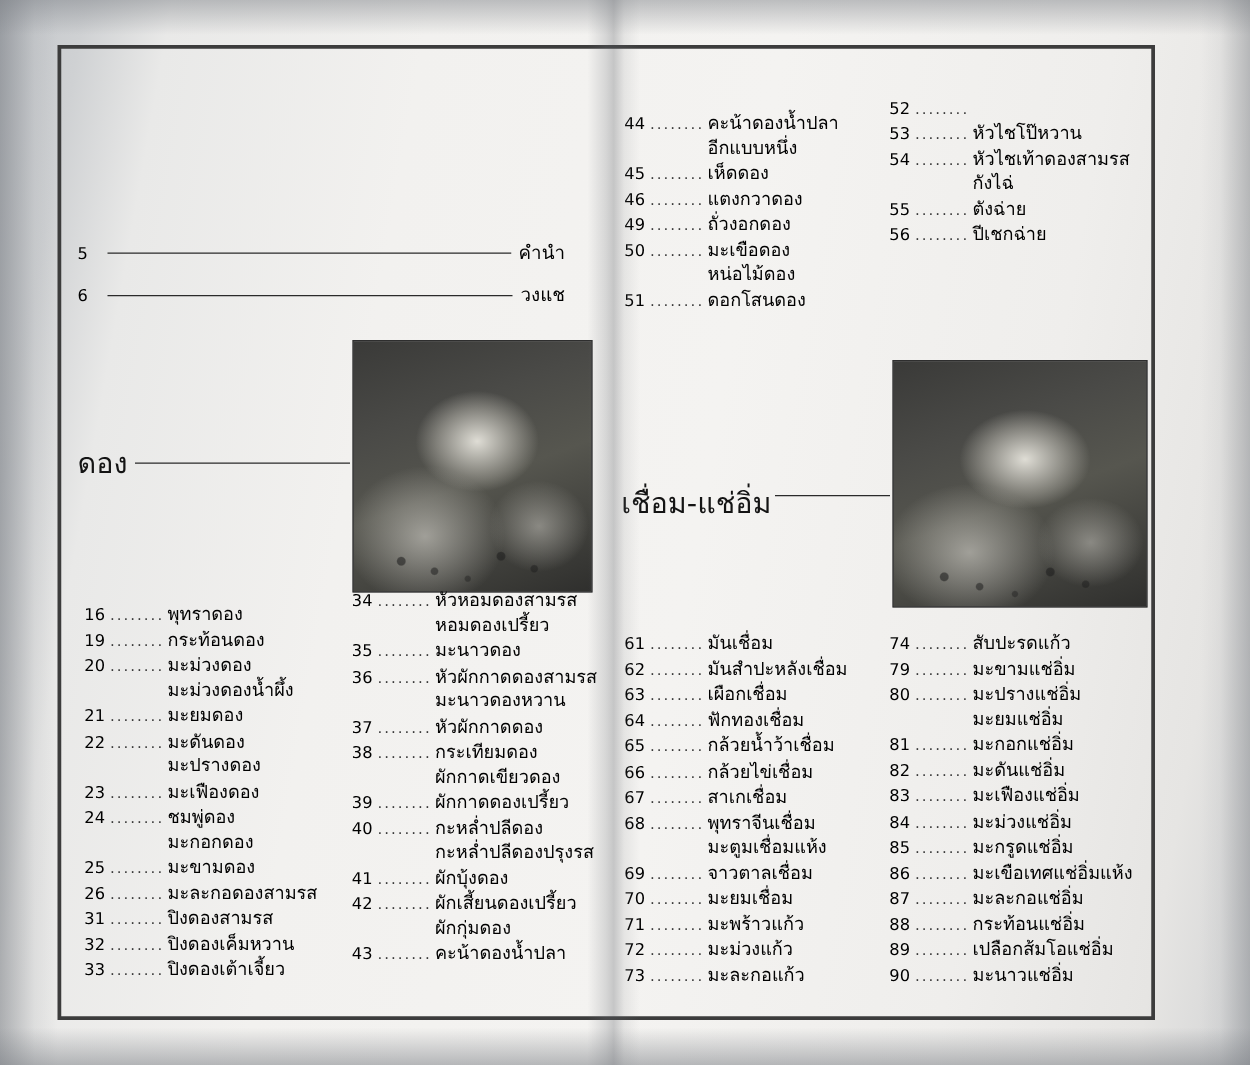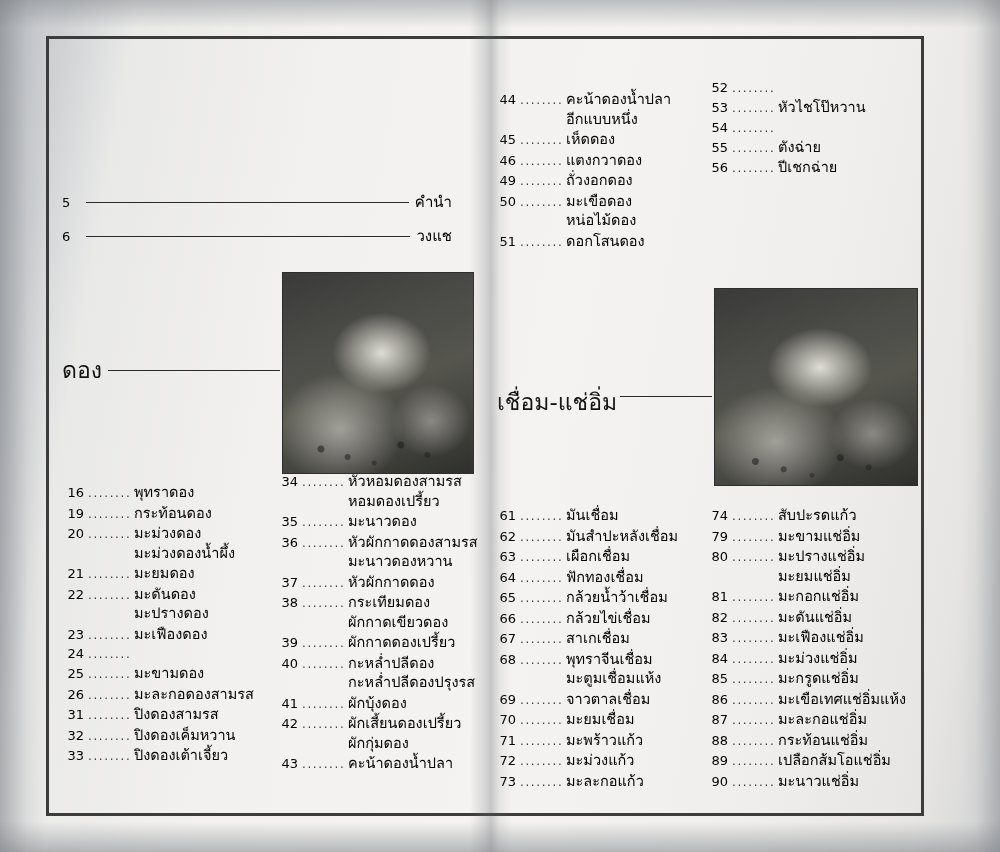--- a/index.html
+++ b/index.html
@@ -242,20 +242,21 @@
         <span class="dots">........</span>
       </div>
       <div class="entry">
         <span class="num">53</span>
         <span class="dots">........</span>
         <span class="txt">หัวไชโป๊หวาน</span>
       </div>
       <div class="entry">
         <span class="num">54</span>
         <span class="dots">........</span>
+        <span class="txt">หัวไชเท้าดองสามรส<span class="sub">กังไฉ่</span></span>
       </div>
       <div class="entry">
         <span class="num">55</span>
         <span class="dots">........</span>
         <span class="txt">ตังฉ่าย</span>
       </div>
       <div class="entry">
         <span class="num">56</span>
         <span class="dots">........</span>
         <span class="txt">ปีเชกฉ่าย</span>
@@ -289,20 +290,21 @@
         <span class="txt">มะดันดอง<span class="sub">มะปรางดอง</span></span>
       </div>
       <div class="entry">
         <span class="num">23</span>
         <span class="dots">........</span>
         <span class="txt">มะเฟืองดอง</span>
       </div>
       <div class="entry">
         <span class="num">24</span>
         <span class="dots">........</span>
+        <span class="txt">ชมพู่ดอง<span class="sub">มะกอกดอง</span></span>
       </div>
       <div class="entry">
         <span class="num">25</span>
         <span class="dots">........</span>
         <span class="txt">มะขามดอง</span>
       </div>
       <div class="entry">
         <span class="num">26</span>
         <span class="dots">........</span>
         <span class="txt">มะละกอดองสามรส</span>

